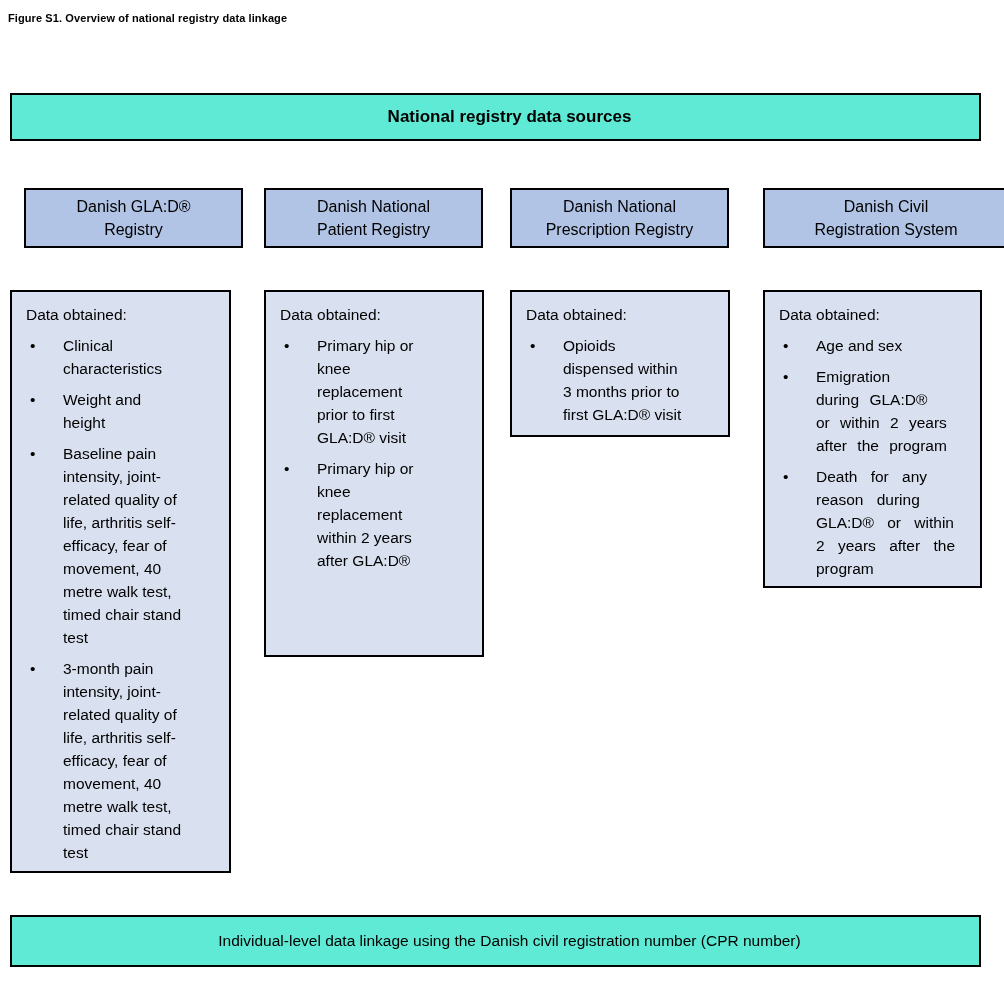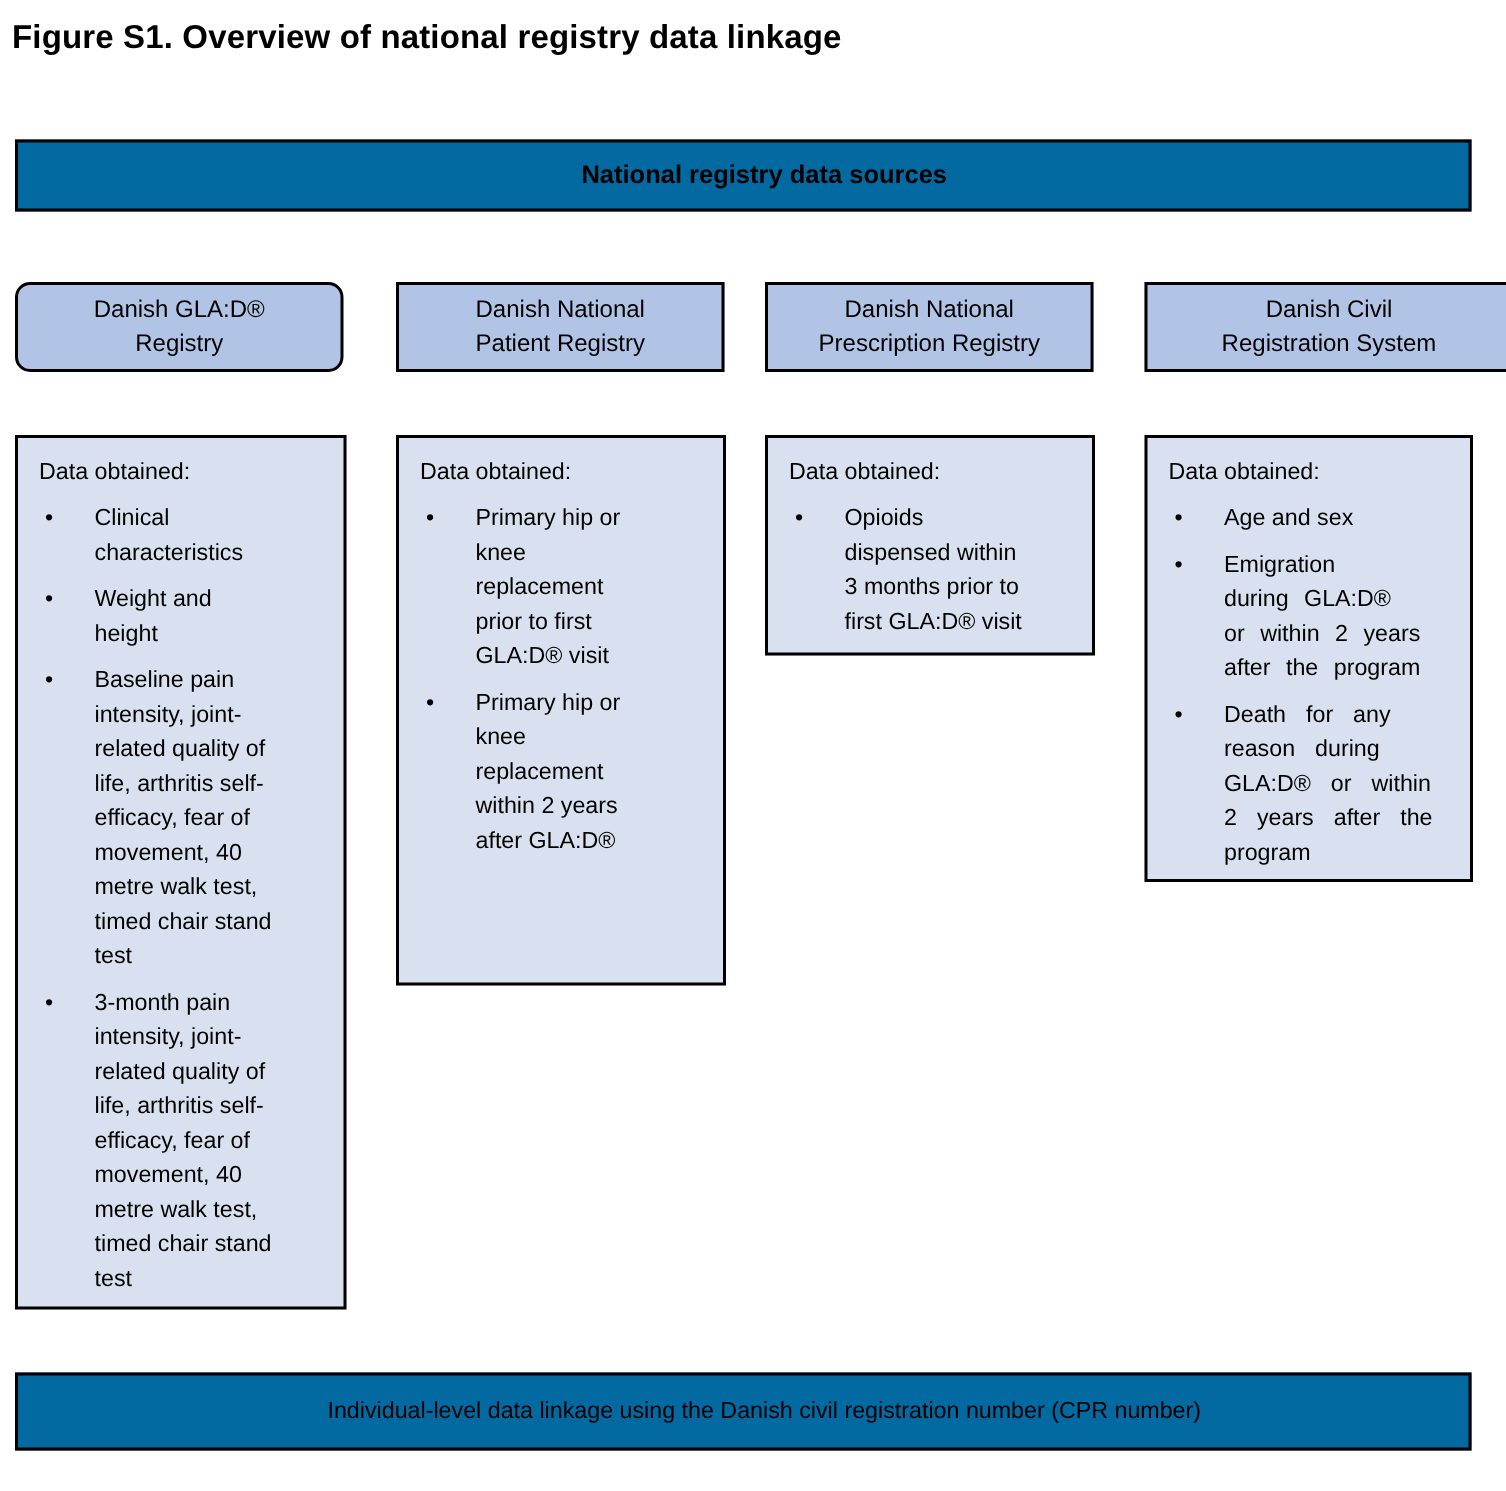--- a/index.html
+++ b/index.html
@@ -9,32 +9,32 @@
     height: 994px;
     background: #ffffff;
     font-family: "Liberation Sans", sans-serif;
     color: #000000;
     overflow: hidden;
   }
   .title {
     position: absolute;
     left: 8px;
     top: 12px;
-    font-size: 22px;
+    font-size: 11px;
     font-weight: bold;
     letter-spacing: 0.1px;
     white-space: nowrap;
   }
   .box {
     position: absolute;
     box-sizing: border-box;
     border: 2px solid #000000;
   }
   .banner {
-    background: #0369a1;
+    background: #5eead4;
     display: flex;
     align-items: center;
     justify-content: center;
     text-align: center;
     padding-left: 28px;
   }
   .header-box { left: 10px; top: 93px; width: 971px; height: 48px; }
   .header-box span { font-size: 17px; font-weight: bold; }
   .footer-box { left: 10px; top: 915px; width: 971px; height: 52px; }
   .footer-box span { font-size: 15.5px; font-weight: normal; }
@@ -46,21 +46,21 @@
     display: flex;
     align-items: center;
     justify-content: center;
     text-align: center;
   }
   .name-box span {
     font-size: 16px;
     line-height: 23px;
     white-space: pre-line;
   }
-  .nb-0 { left: 10px;  width: 219px; border-radius: 10px; }
+  .nb-0 { left: 24px;  width: 219px; }
   .nb-1 { left: 264px; width: 219px; }
   .nb-2 { left: 510px; width: 219px; }
   .nb-3 { left: 763px; width: 246px; }
 
   .data-box {
     background: #D9E0EF;
     top: 290px;
     padding: 11px 24px 6px 14px;
     font-size: 15.5px;
     line-height: 23px;

